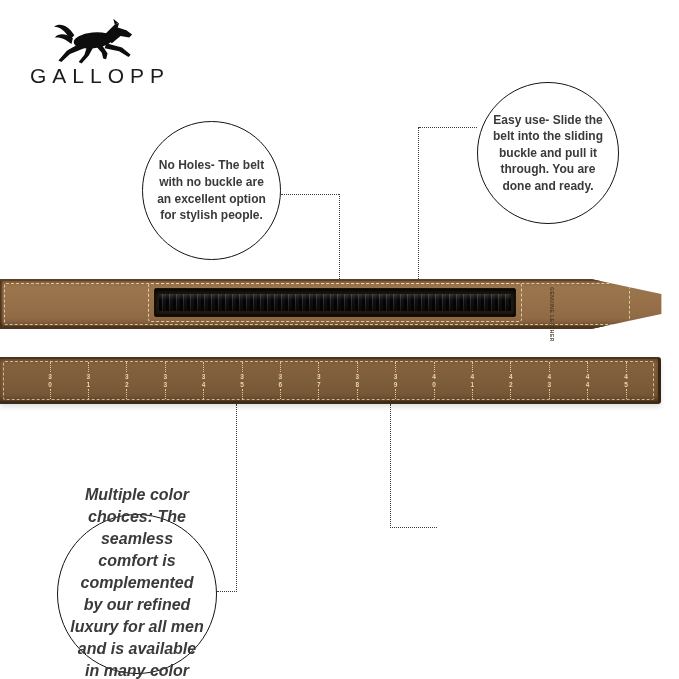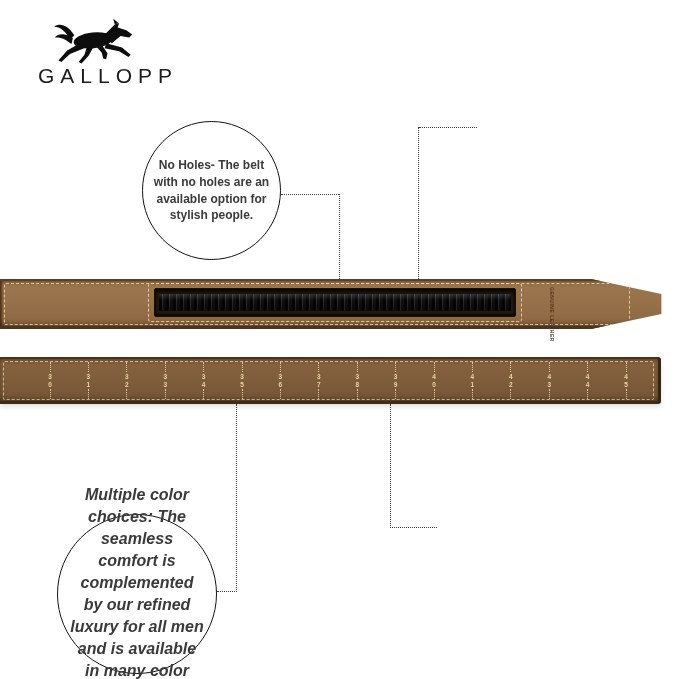--- a/index.html
+++ b/index.html
@@ -2,21 +2,21 @@
 <html><head>
 <meta charset="utf-8">
 <style>
   html,body{margin:0;padding:0;background:#ffffff;}
   .stage{
     position:relative;width:679px;height:679px;background:#ffffff;overflow:hidden;
     font-family:"Liberation Sans","DejaVu Sans",sans-serif;
   }
 
   
-  .logo{position:absolute;left:28px;top:12px;width:150px;height:82px;text-align:right;}
+  .logo{position:absolute;left:28px;top:12px;width:150px;height:82px;}
   .logo svg{position:absolute;left:22px;top:6px;}
   .logo .wordmark{
     position:absolute;left:2px;top:52px;width:148px;
     font-size:21px;letter-spacing:6px;font-weight:400;color:#1c1c1c;
   }
 
   
   .callout{
     position:absolute;border-radius:50%;background:#ffffff;border:1.6px solid #141414;
     display:flex;align-items:center;justify-content:center;text-align:center;
@@ -118,21 +118,24 @@
         <path d="M74 35 L96 41 L108 51 L105 54 L92 46 L72 42 Z"></path>
         <path d="M68 37 L76 49 L74 57 L70 56 L68 48 L61 40 Z"></path>
         <path d="M38 35 L20 45 L8 59 L12 61 L24 50 L46 41 Z"></path>
         <path d="M48 38 L44 51 L36 61 L40 63 L50 52 L56 41 Z"></path>
       </g>
     </svg>
     <div class="wordmark">GALLOPP</div>
   </div>
 
   <div class="callout" id="c1">
-    <span class="txt">No Holes- The belt with no holes are an available option for stylish people.</span>
+    <span class="txt">No Holes- The belt with no buckle are an excellent option for stylish people.</span>
+  </div>
+  <div class="callout" id="c2">
+    <span class="txt">Easy use- Slide the belt into the sliding buckle and pull it through. You are done and ready.</span>
   </div>
   <div class="callout" id="c4">
     <span class="txt">Multiple color choices: The seamless comfort is complemented by our refined luxury for all men and is available in many color options.</span>
   </div>
 
   <div class="conn-h" id="c1h"></div>
   <div class="conn-v" id="c1v"></div>
   <div class="conn-h" id="c2h"></div>
   <div class="conn-v" id="c2v"></div>
   <div class="conn-v" id="c3v"></div>

